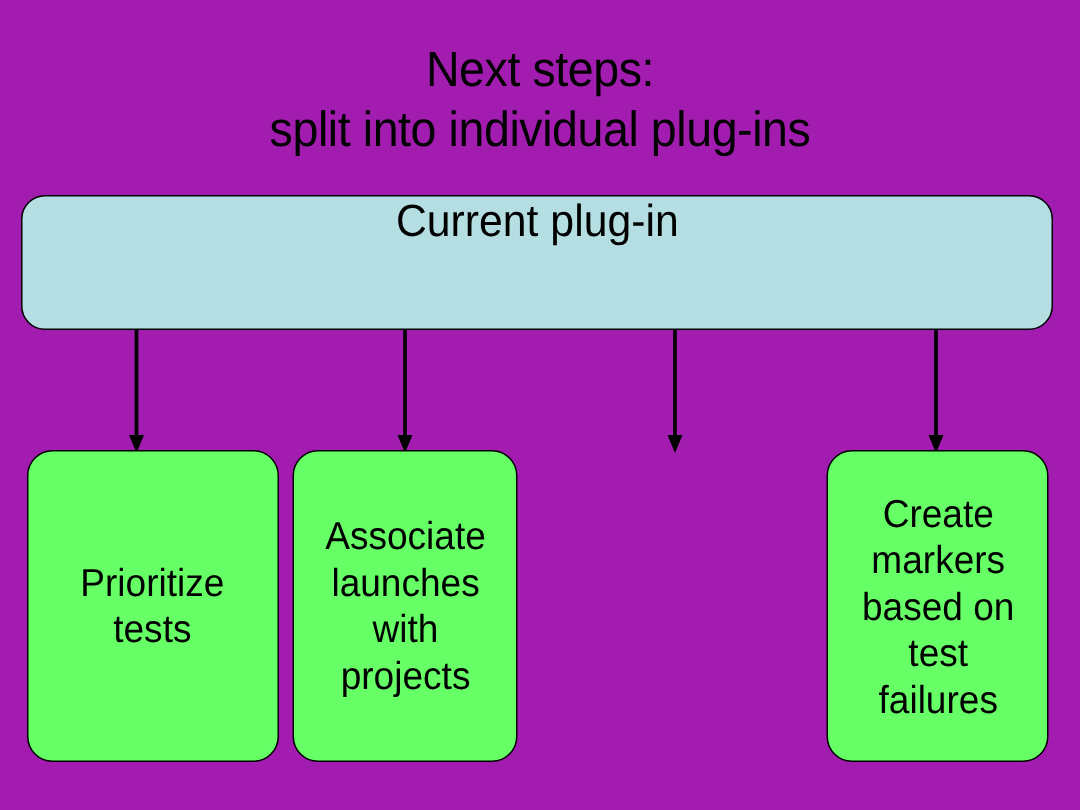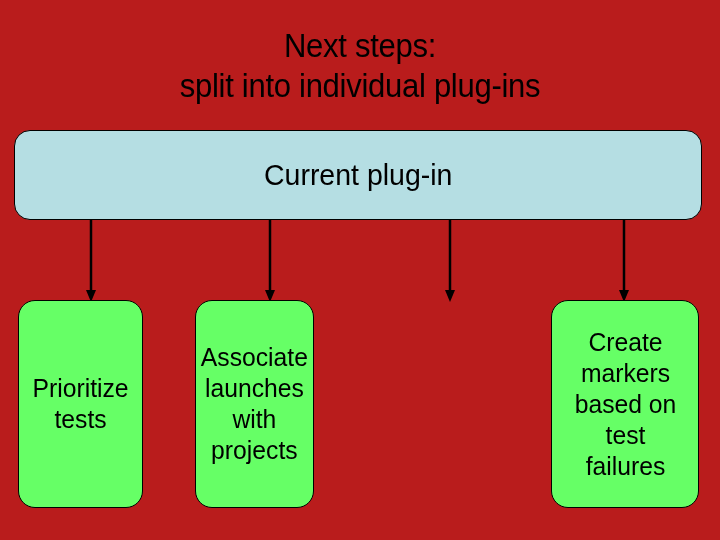--- a/index.html
+++ b/index.html
@@ -8,21 +8,21 @@
     padding: 0;
     background: #ffffff;
   }
   body {
     font-family: "Liberation Sans", sans-serif;
   }
   #slide {
     position: relative;
     width: 720px;
     height: 540px;
-    background: #b91c1c;
+    background: #a21caf;
     overflow: hidden;
   }
 
   
   #slide-title {
     position: absolute;
     left: 0;
     top: 26px;
     width: 720px;
     text-align: center;
@@ -41,21 +41,21 @@
     position: absolute;
     left: 14px;
     top: 130px;
     width: 688px;
     height: 90px;
     box-sizing: border-box;
     background: #b5dee3;
     border: 1.5px solid #000000;
     border-radius: 16px;
     display: flex;
-    align-items: center;
+    align-items: flex-start;
     justify-content: center;
   }
   #parent-node .node-label {
     color: #000000;
     font-size: 30px;
     line-height: 34px;
     text-align: center;
     transform: scaleX(0.95);
   }
 
@@ -84,22 +84,22 @@
   }
   .child-node .node-label {
     color: #000000;
     font-size: 26px;
     line-height: 31px;
     text-align: center;
     white-space: pre-line;
     transform: scaleX(0.95);
   }
 
-  #child-node-0 { left: 18px;  width: 125px; }
-  #child-node-1 { left: 195px; width: 119px; justify-content: center; }
+  #child-node-0 { left: 18px;  width: 168px; }
+  #child-node-1 { left: 195px; width: 150px; justify-content: center; }
   #child-node-2 { left: 372px; width: 155px; }
   #child-node-3 { left: 551px; width: 148px; }
 </style>
 </head>
 <body>
 
 <div id="slide">
 
   <div id="slide-title">Next steps:
 split into individual plug-ins</div>

